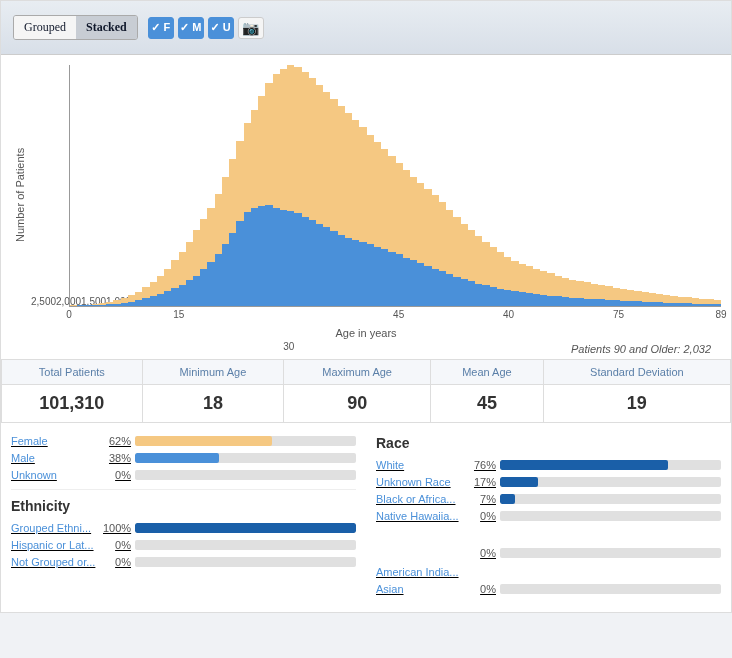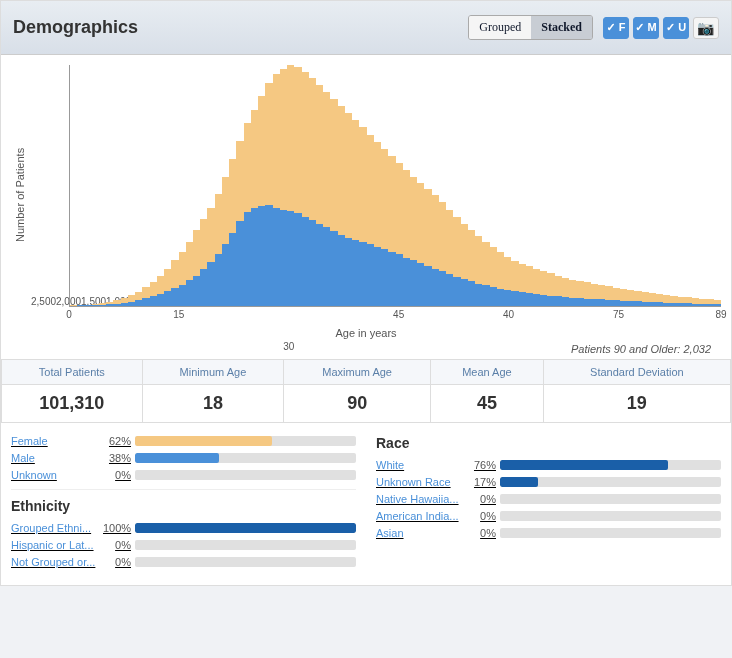--- a/index.html
+++ b/index.html
@@ -232,21 +232,20 @@
       color: #555;
       padding-left: 0;
     }
   </style>
 </head>
 <body>
 
 <div class="panel">
 
   <div class="header">
-    <span class="header-title">Demographics</span>
     <div class="header-controls">
       <div class="toggle-group">
         <button class="toggle-btn">Grouped</button>
         <button class="toggle-btn active">Stacked</button>
       </div>
       <div class="filter-btn">✓ F</div>
       <div class="filter-btn">✓ M</div>
       <div class="filter-btn">✓ U</div>
       <div class="camera-btn">📷</div>
     </div>
@@ -728,28 +727,35 @@
             </div>
           </div>
           <div class="bar-row">
             <span class="bar-label" style="color: rgb(74, 144, 217);">Unknown Race</span>
             <span class="bar-pct">17%</span>
             <div class="bar-track">
               <div class="bar-fill bar-fill-dark" style="width: 17%;"></div>
             </div>
           </div>
           <div class="bar-row">
+            <span class="bar-label" style="color: rgb(74, 144, 217);">Black or Africa...</span>
+            <span class="bar-pct">7%</span>
+            <div class="bar-track">
+              <div class="bar-fill bar-fill-dark" style="width: 7%;"></div>
+            </div>
+          </div>
+          <div class="bar-row">
             <span class="bar-label" style="color: rgb(74, 144, 217);">Native Hawaiia...</span>
             <span class="bar-pct">0%</span>
             <div class="bar-track">
               <div class="bar-fill" style="background: rgb(224, 224, 224); width: 0%;"></div>
             </div>
           </div>
           <div class="bar-row">
-            <span class="bar-label" style="color: rgb(74, 144, 217);">American India...</span>
+            <span class="bar-label" style="color: rgb(74, 144, 217); margin-top: 39px;">American India...</span>
             <span class="bar-pct">0%</span>
             <div class="bar-track">
               <div class="bar-fill" style="background: rgb(224, 224, 224); width: 0%;"></div>
             </div>
           </div>
           <div class="bar-row">
             <span class="bar-label" style="color: rgb(74, 144, 217);">Asian</span>
             <span class="bar-pct">0%</span>
             <div class="bar-track">
               <div class="bar-fill" style="background: rgb(224, 224, 224); width: 0%;"></div>

